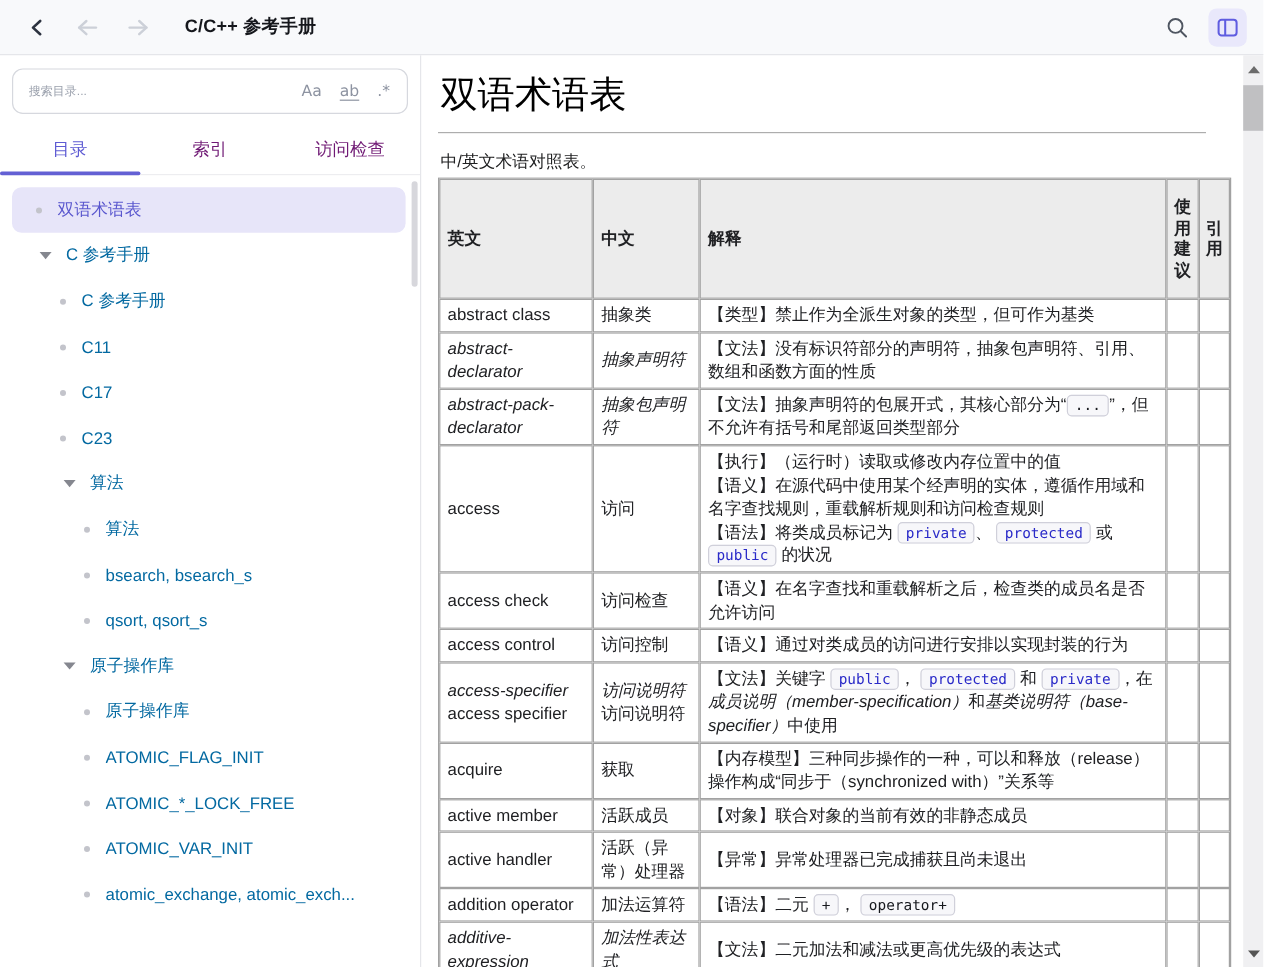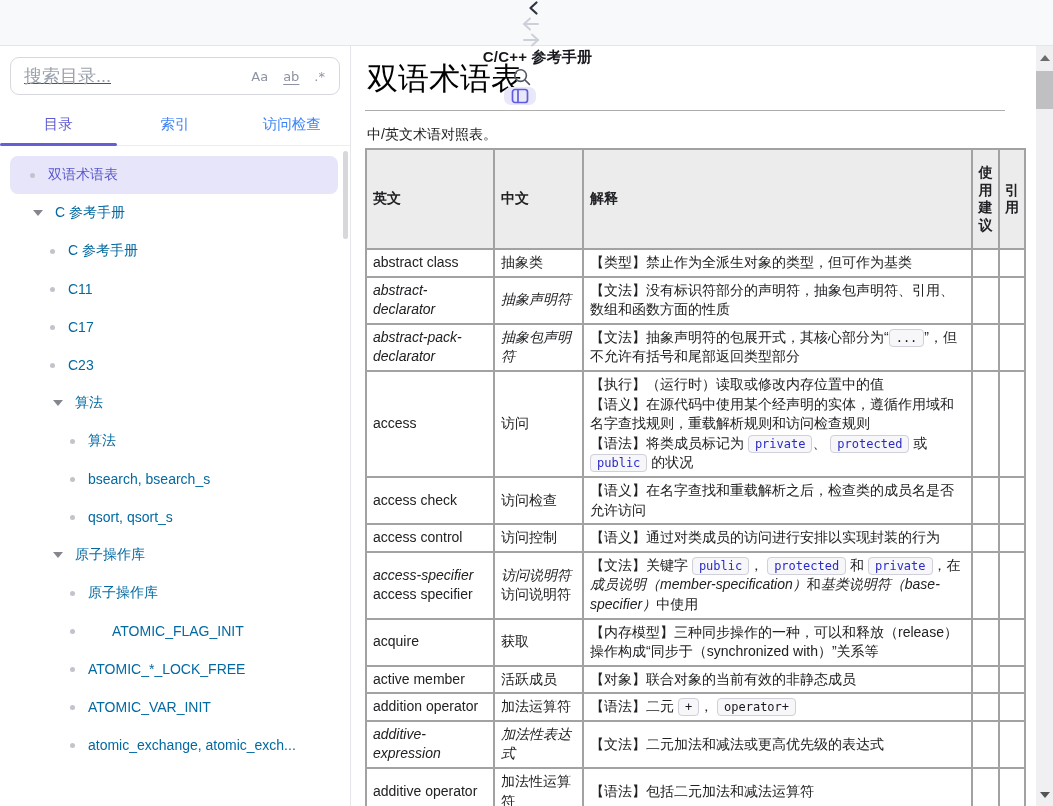--- a/index.html
+++ b/index.html
@@ -11,21 +11,20 @@
     position: relative;
   }
 
   
   .topbar {
     position: absolute; top: 0; left: 0; width: 1053px; height: 46px;
     background: #f8f9fb;
     border-bottom: 1px solid #e5e6ea;
     display: flex; align-items: center;
     z-index: 20;
-    flex-direction: column;
   }
   .nav-btn {
     width: 34px; height: 34px; border: none; background: transparent;
     display: flex; align-items: center; justify-content: center;
     margin-left: 8px; cursor: pointer; border-radius: 6px;
   }
   .nav-btn:first-child { margin-left: 14px; }
   .topbar-title { font-size: 15px; font-weight: bold; color: #15171c; margin-left: 22px; letter-spacing: .2px; }
   .topbar-spacer { flex: 1; }
   .icon-btn {
@@ -42,36 +41,36 @@
     overflow: hidden;
   }
   .search-wrap { padding: 11px 10px 9px 10px; }
   .search-box {
     height: 38px; border: 1px solid #d6d8de; border-radius: 9px;
     display: flex; align-items: center; background: #fff;
   }
   .search-box input {
     flex: 1; border: none; outline: none; background: transparent;
     font-family: "Liberation Sans", sans-serif;
-    font-size: 18px; padding: 0 0 0 13px; color: #0369a1; min-width: 0; text-decoration: underline;
+    font-size: 10px; padding: 0 0 0 13px; color: #0369a1; min-width: 0;
   }
   .search-box input::placeholder { color: #9aa0ac; }
   .search-toggles { display: flex; align-items: center; gap: 15px; padding-right: 14px; }
   .search-toggle {
     font-family: "DejaVu Sans", sans-serif;
     font-size: 13px; color: #8d93a1; cursor: pointer; background: none; border: none;
   }
   .search-toggle.uline { text-decoration: underline; text-underline-offset: 3px; }
 
   .tabs {
     display: flex; height: 42px; border-bottom: 1px solid #ededf0;
   }
   .tab {
     flex: 1; display: flex; align-items: center; justify-content: center;
-    font-size: 14.5px; color: #3b82f6; cursor: pointer; position: relative;
+    font-size: 14.5px; color: #701a75; cursor: pointer; position: relative;
     background: none; border: none; font-family: inherit;
   }
   .tab.active { color: #5e5bd3; }
   .tab.active::after {
     content: ""; position: absolute; left: 0; right: 0; bottom: -1px;
     height: 3px; background: #6360d4; border-radius: 2px;
   }
 
   .tree { padding-top: 10px; position: relative; }
   .tree-row {
@@ -257,21 +256,21 @@
         <span class="tree-label">qsort, qsort_s</span>
       </div>
       <div class="tree-row" style="padding-left: 43px;">
         <span class="caret"></span>
         <span class="tree-label">原子操作库</span>
       </div>
       <div class="tree-row" style="padding-left: 60px;">
         <span class="dot"></span>
         <span class="tree-label">原子操作库</span>
       </div>
-      <div class="tree-row" style="padding-left: 60px; gap: 24px;">
+      <div class="tree-row" style="padding-left: 60px;">
         <span class="dot"></span>
         <span class="tree-label">ATOMIC_FLAG_INIT</span>
       </div>
       <div class="tree-row" style="padding-left: 60px;">
         <span class="dot"></span>
         <span class="tree-label">ATOMIC_*_LOCK_FREE</span>
       </div>
       <div class="tree-row" style="padding-left: 60px;">
         <span class="dot"></span>
         <span class="tree-label">ATOMIC_VAR_INIT</span>
@@ -363,20 +362,27 @@
             <td></td>
           </tr>
           <tr>
             <td class="c-en">active member</td>
             <td class="c-zh">活跃成员</td>
             <td class="c-desc">【对象】联合对象的当前有效的非静态成员</td>
             <td></td>
             <td></td>
           </tr>
           <tr>
+            <td class="c-en">active handler</td>
+            <td class="c-zh">活跃（异常）处理器</td>
+            <td class="c-desc">【异常】异常处理器已完成捕获且尚未退出</td>
+            <td></td>
+            <td></td>
+          </tr>
+          <tr>
             <td class="c-en">addition operator</td>
             <td class="c-zh">加法运算符</td>
             <td class="c-desc">【语法】二元 <code>+</code>， <code>operator+</code></td>
             <td></td>
             <td></td>
           </tr>
           <tr>
             <td class="c-en"><i>additive-expression</i></td>
             <td class="c-zh"><i>加法性表达式</i></td>
             <td class="c-desc">【文法】二元加法和减法或更高优先级的表达式</td>

